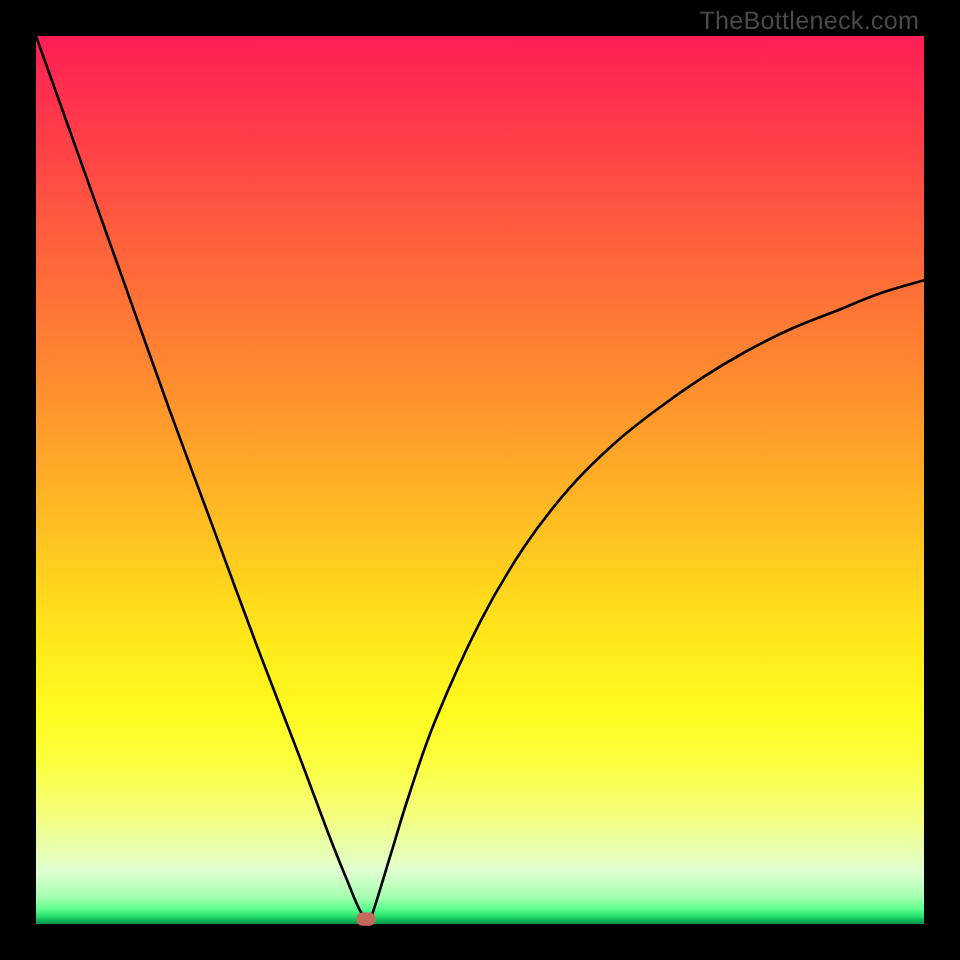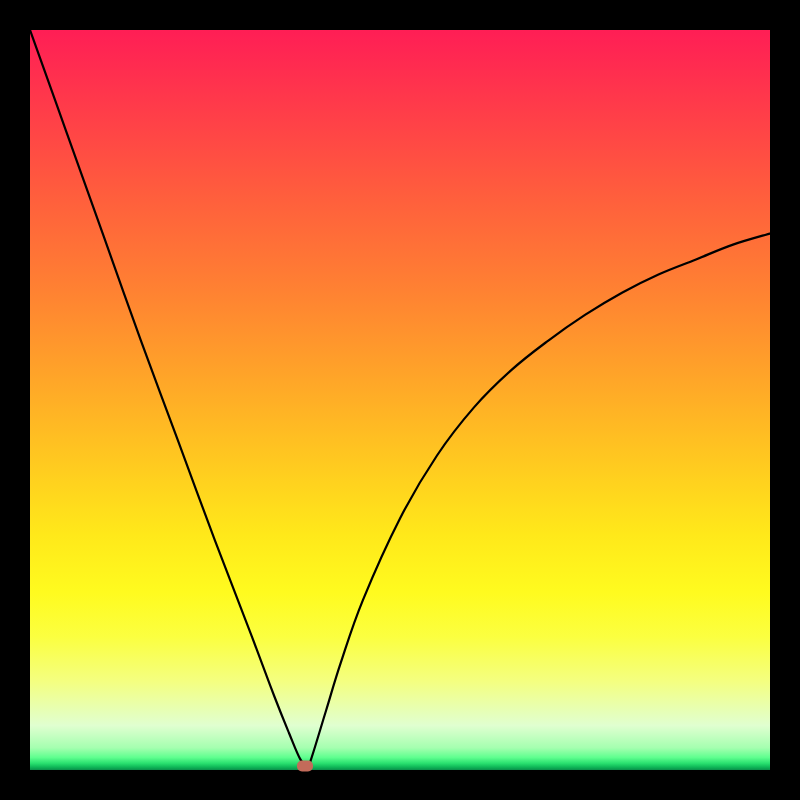--- a/index.html
+++ b/index.html
@@ -65,19 +65,20 @@
     height: 11px;
     background: #c36b5a;
     border-radius: 5px;
     transform: translate(-50%, -50%);
   }
 </style>
 </head>
 <body>
 
 <div class="chart-container">
+  <div class="watermark">TheBottleneck.com</div>
   <div class="plot-area">
     <svg class="curve-svg" viewBox="0 0 740 740" preserveAspectRatio="none">
       <path fill="none" stroke="#000" stroke-width="2.2" stroke-linecap="round" d="M 0.00 0.00 C 6.66 18.65, 23.68 66.30, 37.00 103.60 C 50.32 140.90, 60.68 169.90, 74.00 207.20 C 87.32 244.50, 97.68 274.17, 111.00 310.80 C 124.32 347.43, 134.68 374.74, 148.00 410.70 C 161.32 446.66, 171.68 475.30, 185.00 510.60 C 198.32 545.90, 211.34 578.83, 222.00 606.80 C 232.66 634.77, 237.54 648.68, 244.20 666.00 C 250.86 683.32, 254.34 691.68, 259.00 703.00 C 263.66 714.32, 266.77 722.91, 270.10 728.90 C 273.43 734.89, 275.50 736.30, 277.50 736.30 C 279.50 736.30, 277.87 738.89, 281.20 728.90 C 284.53 718.91, 290.67 698.12, 296.00 680.80 C 301.33 663.48, 304.14 652.68, 310.80 632.70 C 317.46 612.72, 322.34 595.77, 333.00 569.80 C 343.66 543.83, 356.68 514.37, 370.00 488.40 C 383.32 462.43, 393.68 445.48, 407.00 425.50 C 420.32 405.52, 430.68 392.72, 444.00 377.40 C 457.32 362.08, 467.68 352.39, 481.00 340.40 C 494.32 328.41, 504.68 320.79, 518.00 310.80 C 531.32 300.81, 541.68 293.56, 555.00 284.90 C 568.32 276.24, 578.68 270.03, 592.00 262.70 C 605.32 255.37, 615.68 250.19, 629.00 244.20 C 642.32 238.21, 652.68 234.73, 666.00 229.40 C 679.32 224.07, 689.68 219.26, 703.00 214.60 C 716.32 209.94, 733.34 205.50, 740.00 203.50"></path>
     </svg>
     <div class="marker" style="left: 275.28px; top: 736.3px; background: rgb(195, 107, 90);"></div>
   </div>
 </div>
 
 </body></html>

